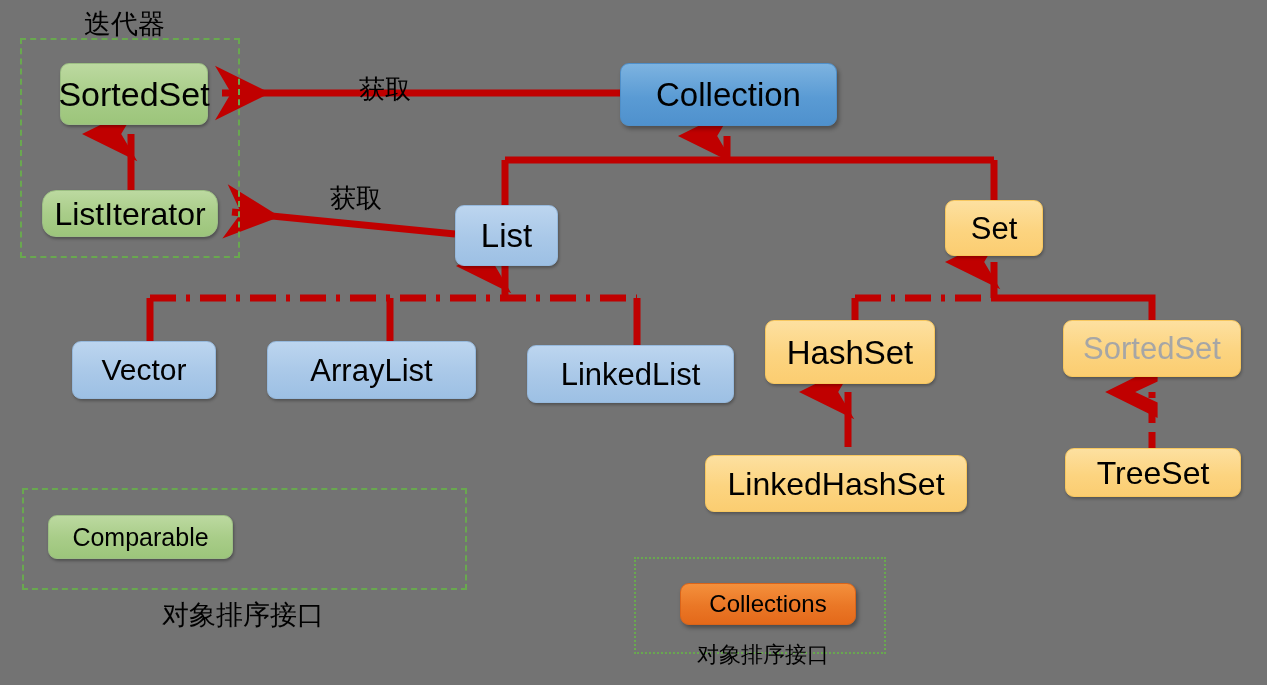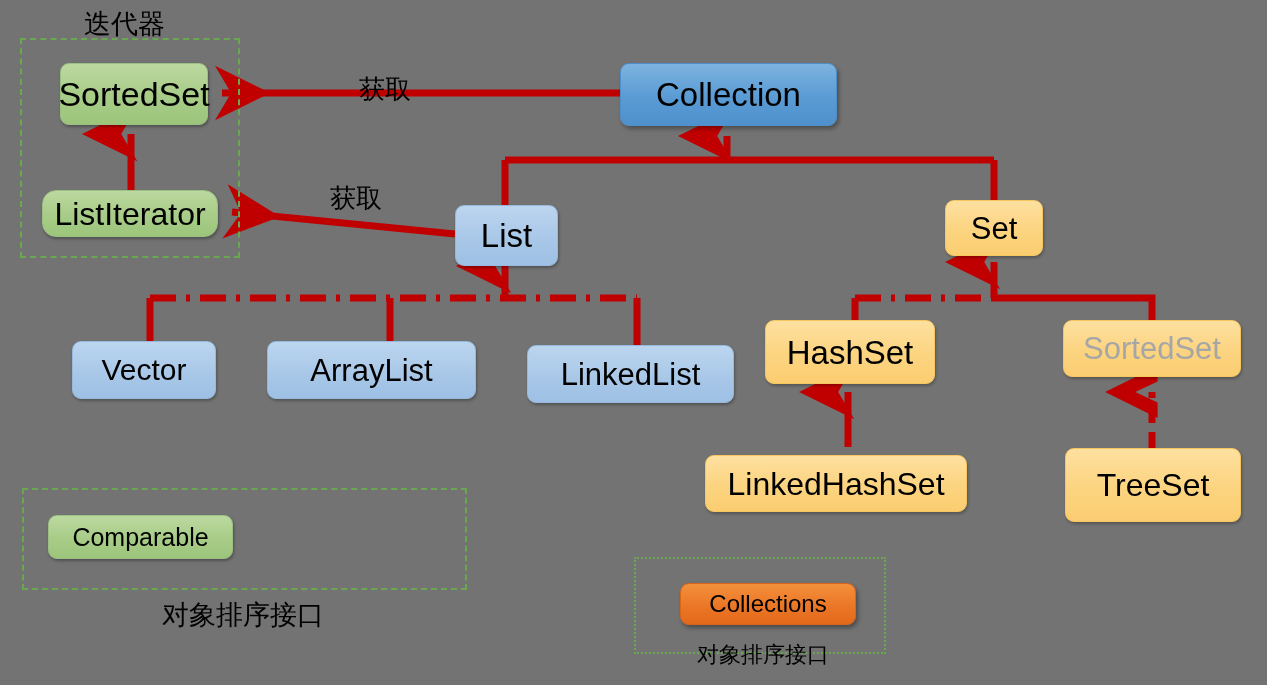--- a/index.html
+++ b/index.html
@@ -185,20 +185,20 @@
   <div class="node blue-light" style="left:267px; top:341px; width:209px; height:58px; font-size:31px;">ArrayList</div>
 
   <div class="node blue-light" style="left:527px; top:345px; width:207px; height:58px; font-size:31px;text-align:center;">LinkedList</div>
 
   <div class="node amber" style="left:765px; top:320px; width:170px; height:64px; font-size:33px;">HashSet</div>
 
   <div class="node amber muted-text" style="left:1063px; top:320px; width:178px; height:57px; font-size:31px;">SortedSet</div>
 
   <div class="node amber" style="left:705px; top:447px; width:262px; height:57px; font-size:32px;margin-top:8px;">LinkedHashSet</div>
 
-  <div class="node amber" style="left:1065px; top:448px; width:176px; height:74px; font-size:32px;">TreeSet</div>
+  <div class="node amber" style="left:1065px; top:448px; width:176px; height:49px; font-size:32px;">TreeSet</div>
 
   <div class="node green" style="left:48px; top:515px; width:185px; height:44px; font-size:25px;">Comparable</div>
 
 
   <div class="node orange" style="left:680px; top:583px; width:176px; height:42px; font-size:24px;">Collections</div>
 
 </div>
 
 </body></html>

